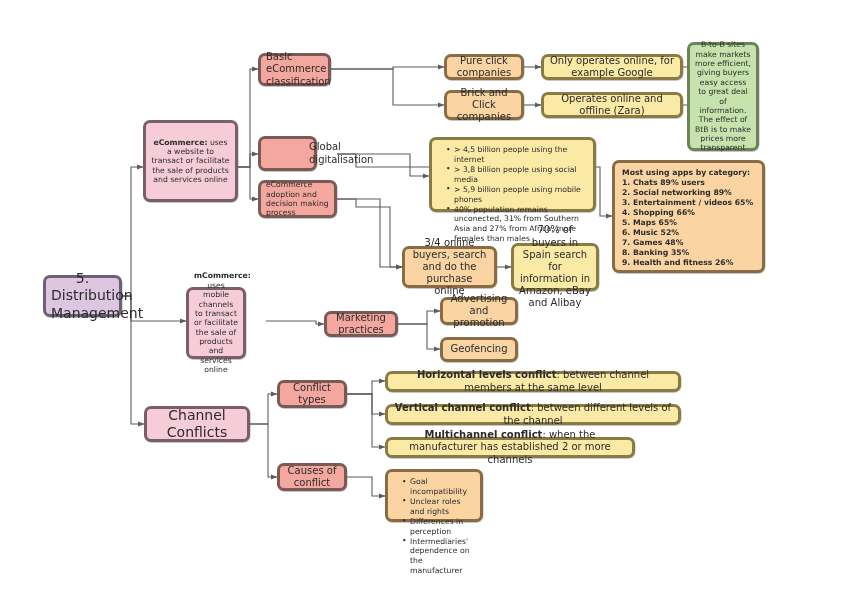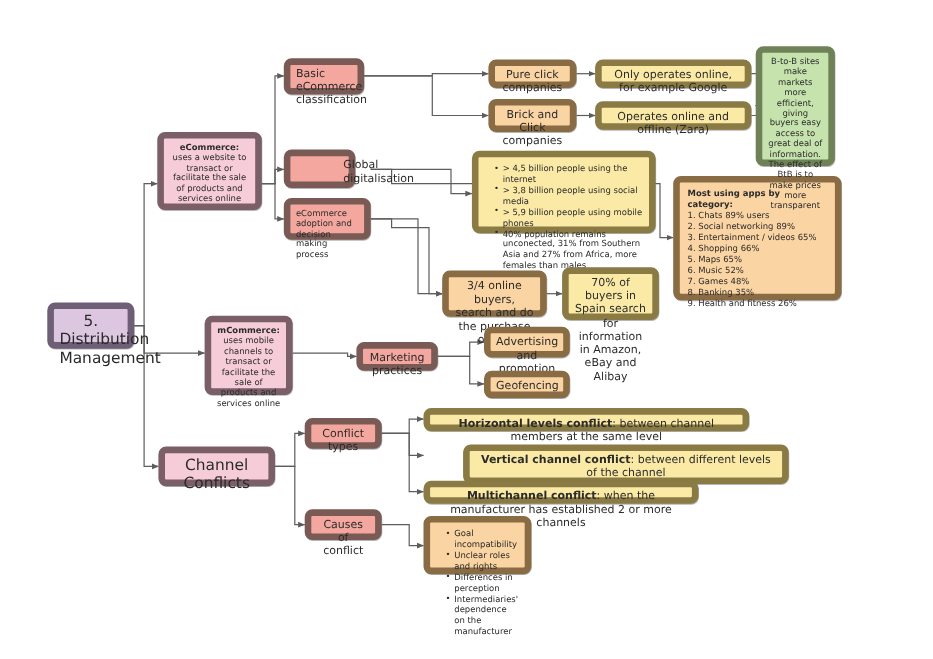--- a/index.html
+++ b/index.html
@@ -17,24 +17,24 @@
   }
   #wires{
     position:absolute;
     left:0; top:0;
     width:848px; height:599px;
     pointer-events:none;
   }
   .node{
     position:absolute;
     box-sizing:border-box;
-    border:6px solid #4d7c0f;
+    border:3px solid #4d7c0f;
     border-radius:7px;
     display:flex;
-    align-items:flex-start;
+    align-items:center;
     justify-content:center;
     text-align:center;
     color:#2b2b2b;
     line-height:1.22;
     padding:3px 5px;
     box-shadow:0.5px 0.8px 0 rgba(90,90,90,0.45);
     z-index:2;
   }
   .node .txt{display:block;width:100%;}
   
@@ -70,20 +70,21 @@
     content:"\2022";
     position:absolute;
     left:-2px;
     top:-0.5px;
   }
   .listbox ol{
     margin:0;
     padding:0;
     list-style:none;
     counter-reset:appitem;
+    font-weight:bold;
   }
   .listbox ol li{
     counter-increment:appitem;
     line-height:1.3;
   }
   .listbox ol li::before{
     content:counter(appitem) ". ";
   }
   .listbox .lead{display:block;line-height:1.3;}
   b, .b{font-weight:bold;}
@@ -147,25 +148,25 @@
       <path d="M347,394 L372,394 L372,447 L385,447"></path>
 
       <path d="M347,477 L372,477 L372,496 L385,496"></path>
     </g>
   </svg>
 
   <div class="node c-purple fs9" style="left:43px;top:275px;width:79px;height:42px;">
     <span class="txt">5. Distribution Management</span>
   </div>
 
-  <div class="node c-pink fs8" style="left:143px;top:120px;width:95px;height:71px;">
+  <div class="node c-pink fs8" style="left:143px;top:120px;width:95px;height:82px;">
     <span class="txt"><b>eCommerce:</b><span> uses a website to transact or facilitate the sale of products and services online</span></span>
   </div>
 
-  <div class="node c-pink fs8" style="left:186px;top:287px;width:80px;height:72px;">
+  <div class="node c-pink fs8" style="left:186px;top:287px;width:60px;height:72px;">
     <span class="txt"><b>mCommerce:</b><span> uses mobile channels to transact or facilitate the sale of products and services online</span></span>
   </div>
 
   <div class="node c-pink fs9" style="left:144px;top:406px;width:106px;height:36px;">
     <span class="txt">Channel Conflicts</span>
   </div>
 
   <div class="node c-salmon fs85 al-left" style="left:258px;top:53px;width:73px;height:33px;">
     <span class="txt">Basic eCommerce classification</span>
   </div>
@@ -252,21 +253,21 @@
   </div>
 
   <div class="node c-yellow fs85" style="left:511px;top:243px;width:88px;height:48px;">
     <span class="txt">70% of buyers in Spain search for information in Amazon, eBay and Alibay</span>
   </div>
 
   <div class="node c-yellow fs85" style="left:385px;top:371px;width:296px;height:21px;">
     <span class="txt"><b>Horizontal levels conflict</b><span>: between channel members at the same level</span></span>
   </div>
 
-  <div class="node c-yellow fs85" style="left:385px;top:404px;width:296px;height:36px;margin-left:36px;">
+  <div class="node c-yellow fs85" style="left:385px;top:404px;width:296px;height:21px;">
     <span class="txt"><b>Vertical channel conflict</b><span>: between different levels of the channel</span></span>
   </div>
 
   <div class="node c-yellow fs85" style="left:385px;top:437px;width:250px;height:21px;">
     <span class="txt"><b>Multichannel conflict</b><span>: when the manufacturer has established 2 or more channels</span></span>
   </div>
 
   <div class="node c-green fs8" style="left:687px;top:42px;width:72px;height:109px;">
     <span class="txt">B-to-B sites make markets more efficient, giving buyers easy access to great deal of information. The effect of BtB is to make prices more transparent</span>
   </div>

